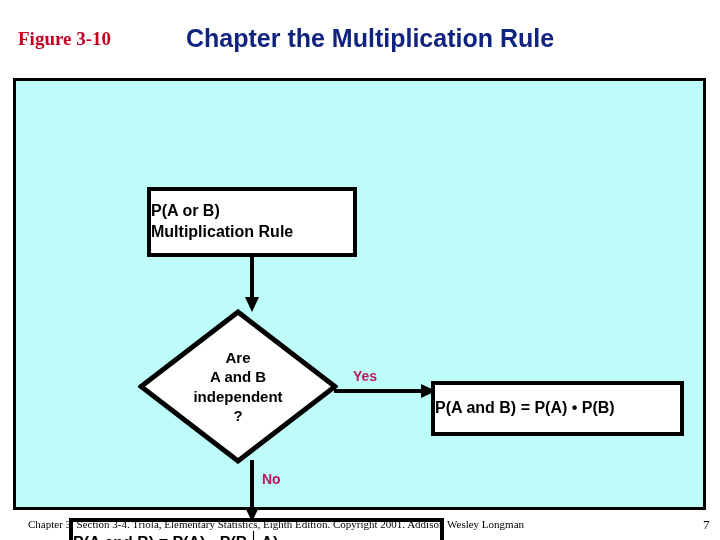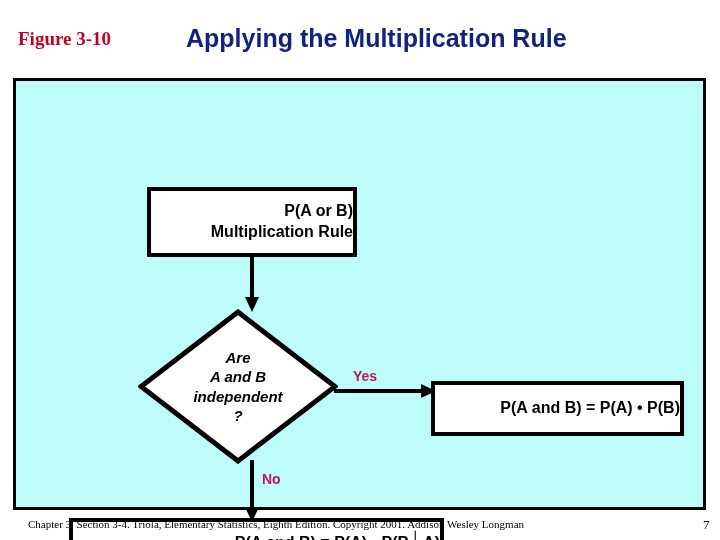--- a/index.html
+++ b/index.html
@@ -59,21 +59,21 @@
   }
 
   
   .flow-box {
     position: absolute;
     background: #ffffff;
     border: 4px solid #000000;
     box-sizing: border-box;
     display: flex;
     flex-direction: column;
-    align-items: flex-end;
+    align-items: flex-start;
     justify-content: center;
     font-weight: bold;
     color: #000000;
     text-align: center;
     line-height: 1.30;
   }
 
   #box-start {
     left: 131px;
     top: 106px;
@@ -127,21 +127,20 @@
     display: flex;
     flex-direction: column;
     align-items: center;
     justify-content: center;
     font-size: 15px;
     font-weight: bold;
     color: #000000;
     text-align: center;
     line-height: 1.28;
     pointer-events: none;
-    font-style: italic;
   }
   #diamond-text .line { display: block; }
 
   
   .connector {
     position: absolute;
   }
   #conn-start-diamond { left: 228px; top: 173px; width: 18px; height: 58px; }
   #conn-yes           { left: 318px; top: 300px; width: 102px; height: 20px; }
   #conn-no            { left: 228px; top: 379px; width: 18px; height: 62px; }
@@ -175,21 +174,21 @@
     color: #000000;
   }
 </style>
 </head>
 <body>
 
 <div id="slide">
 
   <div id="header">
     <div id="figure-label">Figure 3-10</div>
-    <div id="slide-title">Applying the Multiplication Rule</div>
+    <div id="slide-title">Chapter the Multiplication Rule</div>
   </div>
 
   <div id="panel">
 
     <div id="box-start" class="flow-box">
       <span class="line">P(A or B)</span>
       <span class="line">Multiplication Rule</span>
     </div>
 
     <div id="conn-start-diamond" class="connector">

